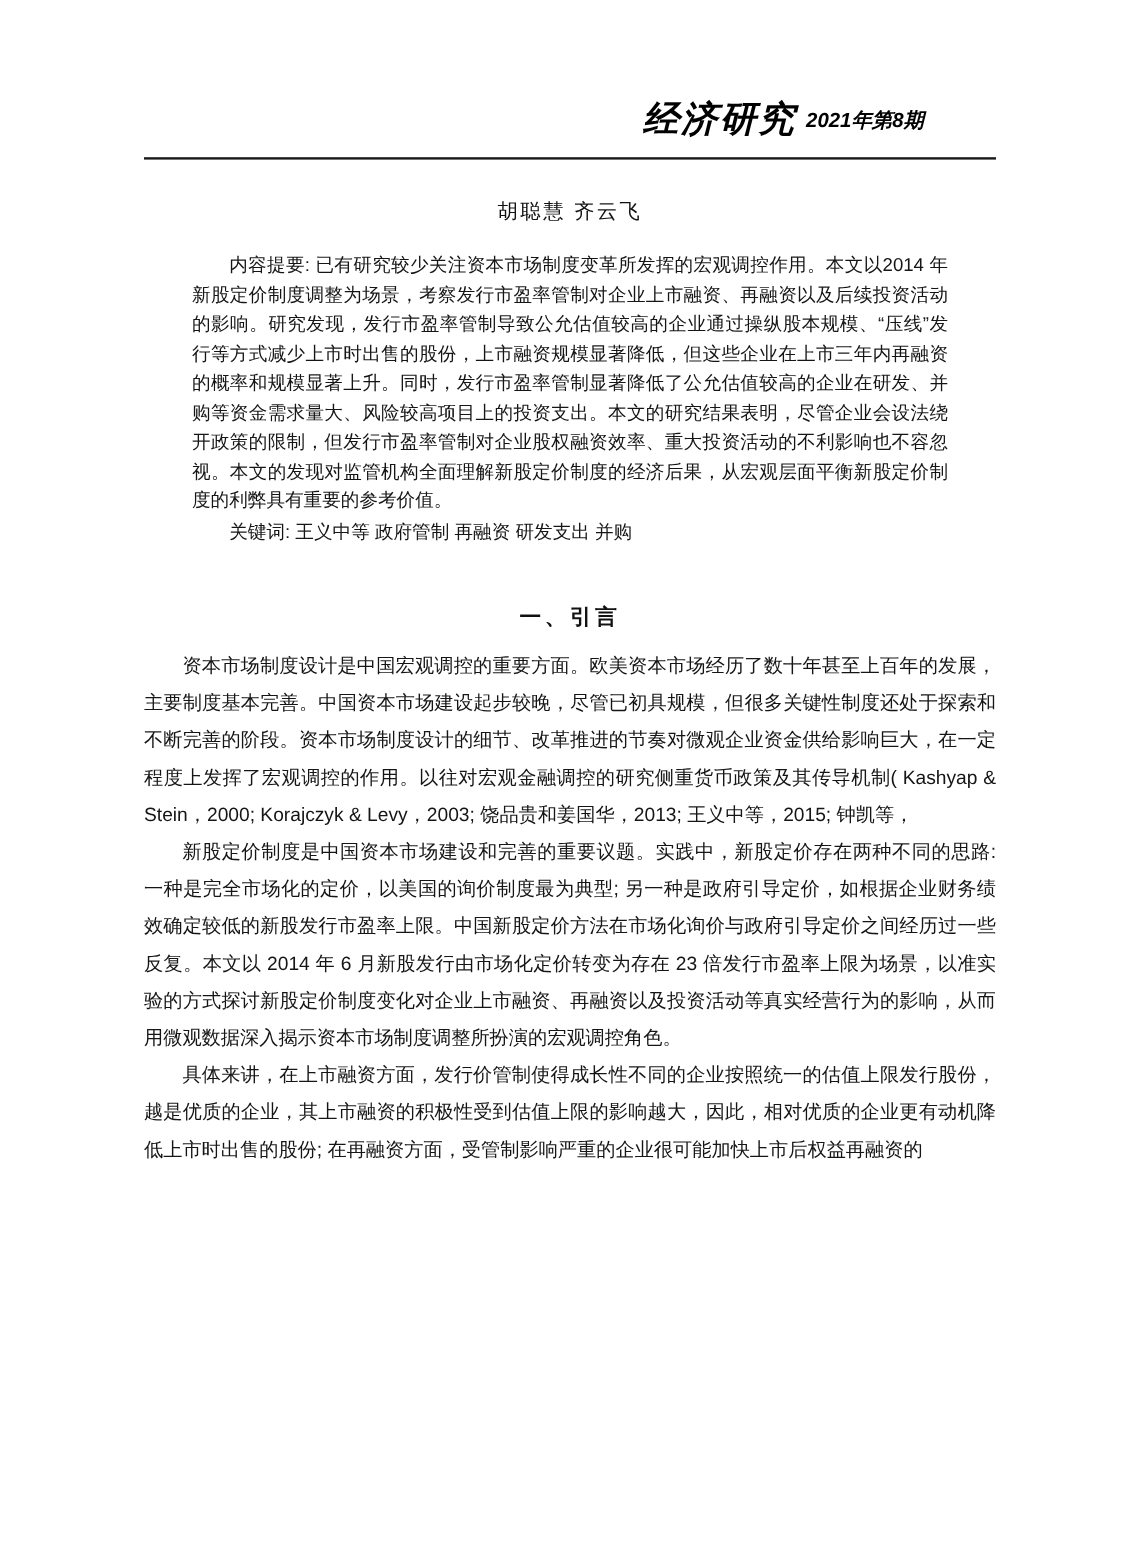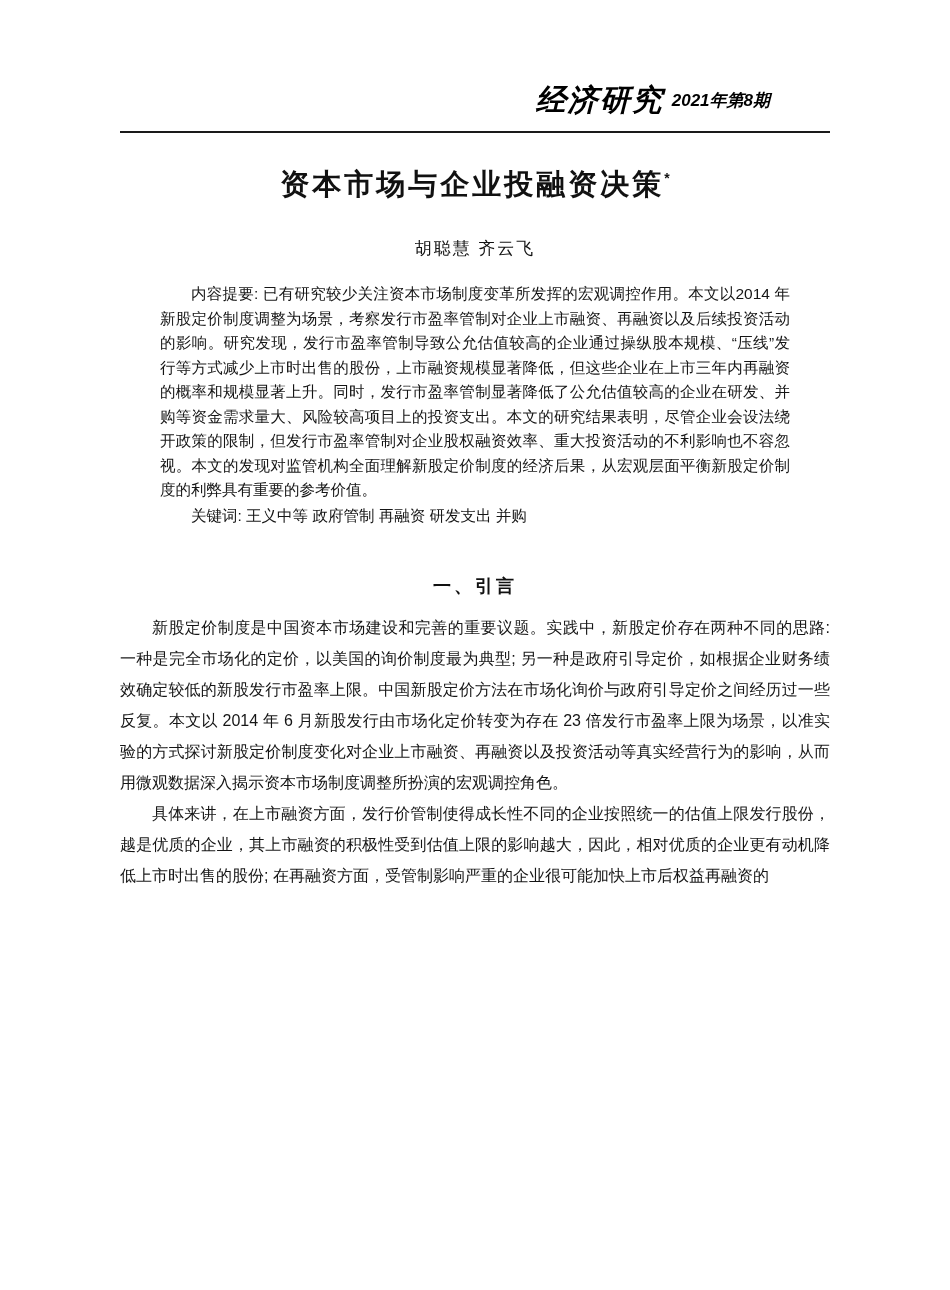--- a/index.html
+++ b/index.html
@@ -124,30 +124,30 @@
 
 <div class="page">
 
   <header class="header">
     <div class="header-right">
       <span class="logo">经济研究</span>
       <span class="issue">2021年第8期</span>
     </div>
   </header>
 
-  <h1 class="title"><span>资本市场与企业投融资决策</span><sup>*</sup></h1>
 
 
   <div class="authors">胡聪慧 齐云飞</div>
 
   <div class="abstract">
     <p class="abstract-text">内容提要: 已有研究较少关注资本市场制度变革所发挥的宏观调控作用。本文以2014 年新股定价制度调整为场景，考察发行市盈率管制对企业上市融资、再融资以及后续投资活动的影响。研究发现，发行市盈率管制导致公允估值较高的企业通过操纵股本规模、“压线”发行等方式减少上市时出售的股份，上市融资规模显著降低，但这些企业在上市三年内再融资的概率和规模显著上升。同时，发行市盈率管制显著降低了公允估值较高的企业在研发、并购等资金需求量大、风险较高项目上的投资支出。本文的研究结果表明，尽管企业会设法绕开政策的限制，但发行市盈率管制对企业股权融资效率、重大投资活动的不利影响也不容忽视。本文的发现对监管机构全面理解新股定价制度的经济后果，从宏观层面平衡新股定价制度的利弊具有重要的参考价值。</p>
     <p class="keywords">关键词: 王义中等 政府管制 再融资 研发支出 并购</p>
   </div>
 
   <h3 class="section-heading">一、引言</h3>
 
   <div class="body-text">
+    <p class="para indent">资本市场制度设计是中国宏观调控的重要方面。欧美资本市场经历了数十年甚至上百年的发展，主要制度基本完善。中国资本市场建设起步较晚，尽管已初具规模，但很多关键性制度还处于探索和不断完善的阶段。资本市场制度设计的细节、改革推进的节奏对微观企业资金供给影响巨大，在一定程度上发挥了宏观调控的作用。以往对宏观金融调控的研究侧重货币政策及其传导机制( Kashyap &amp; Stein，2000; Korajczyk &amp; Levy，2003; 饶品贵和姜国华，2013; 王义中等，2015; 钟凯等，</p>
     <p class="para indent">新股定价制度是中国资本市场建设和完善的重要议题。实践中，新股定价存在两种不同的思路: 一种是完全市场化的定价，以美国的询价制度最为典型; 另一种是政府引导定价，如根据企业财务绩效确定较低的新股发行市盈率上限。中国新股定价方法在市场化询价与政府引导定价之间经历过一些反复。本文以 2014 年 6 月新股发行由市场化定价转变为存在 23 倍发行市盈率上限为场景，以准实验的方式探讨新股定价制度变化对企业上市融资、再融资以及投资活动等真实经营行为的影响，从而用微观数据深入揭示资本市场制度调整所扮演的宏观调控角色。</p>
     <p class="para indent">具体来讲，在上市融资方面，发行价管制使得成长性不同的企业按照统一的估值上限发行股份，越是优质的企业，其上市融资的积极性受到估值上限的影响越大，因此，相对优质的企业更有动机降低上市时出售的股份; 在再融资方面，受管制影响严重的企业很可能加快上市后权益再融资的</p>
   </div>
 
 </div>
 
 </body></html>

